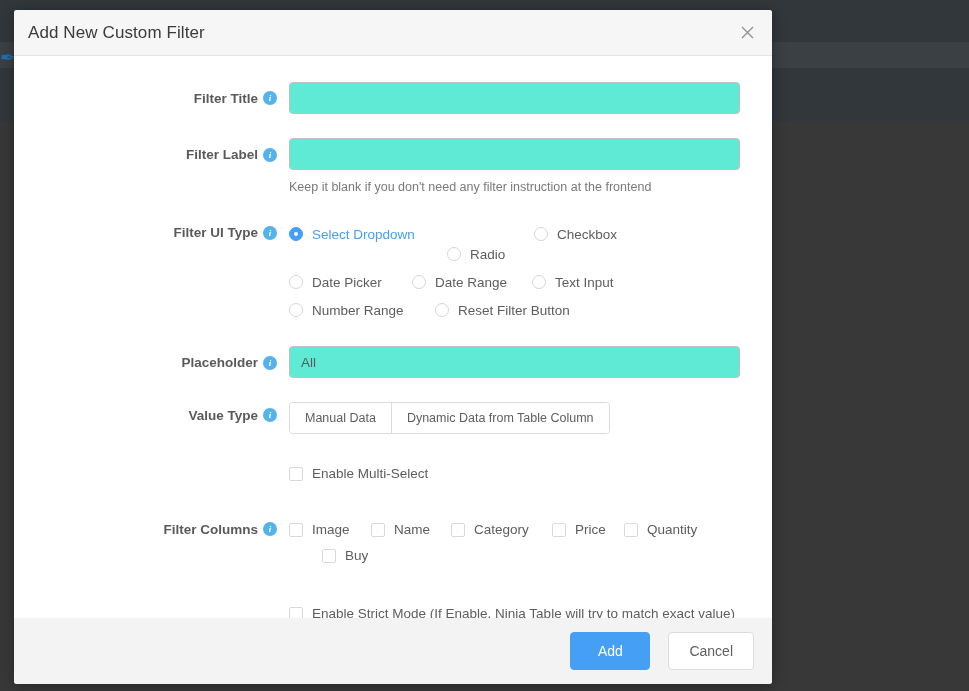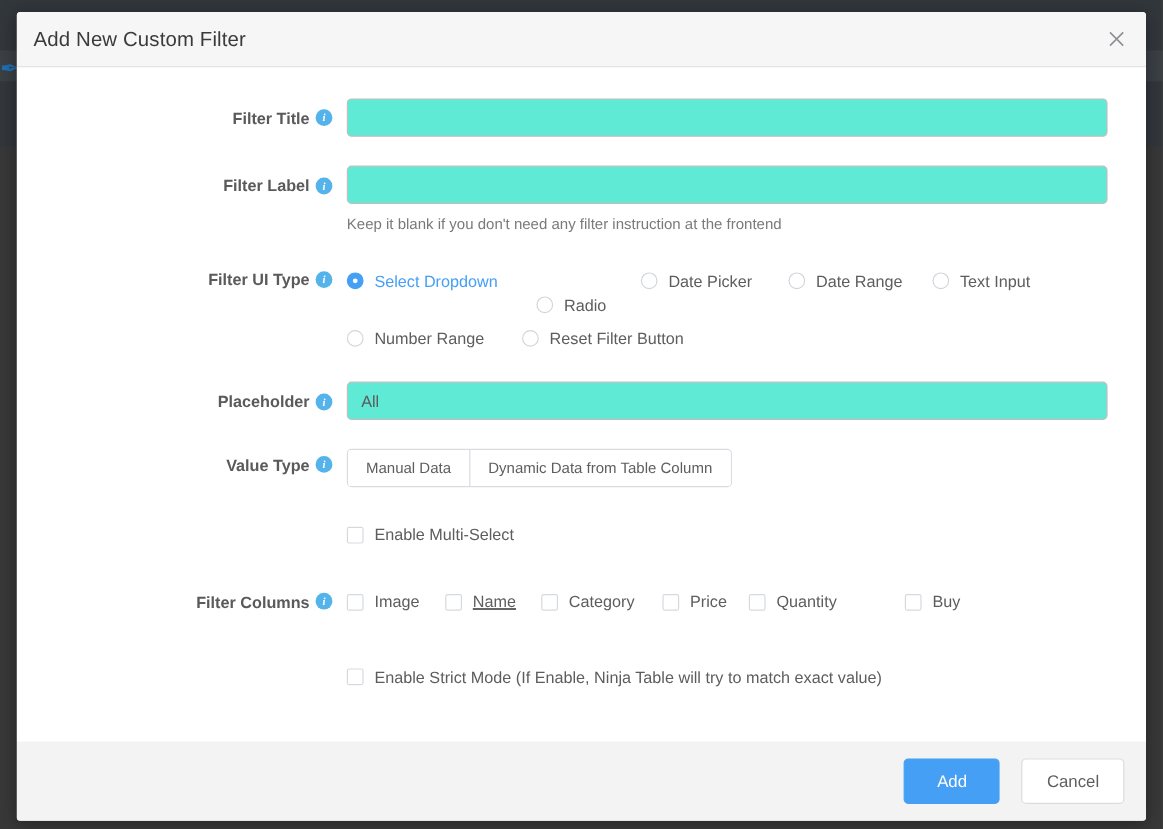--- a/index.html
+++ b/index.html
@@ -22,21 +22,21 @@
     width: 14px; height: 26px;
     color: #1f6fb5; font-size: 19px; line-height: 26px;
     font-family: "DejaVu Sans", sans-serif;
     overflow: hidden;
   }
 
   
   .modal {
     position: absolute;
     left: 14px; top: 10px;
-    width: 941px; height: 674px;
+    width: 758px; height: 674px;
     background: #ffffff;
     border-radius: 3px;
     box-shadow: 0 2px 14px rgba(0,0,0,0.35);
     display: flex; flex-direction: column;
     overflow: hidden;
   }
 
   .modal-header {
     height: 46px;
     flex: 0 0 46px;
@@ -227,21 +227,21 @@
     width: 14px; height: 14px;
     border: 1px solid #d6dade;
     border-radius: 2px;
     background: #fff;
     flex: 0 0 14px;
     margin-right: 9px;
   }
   .check-label { font-size: 13.5px; color: #5d5d5d; }
 
   .cw-image { width: 82px; }
-  .cw-name  { width: 80px; text-decoration: underline; }
+  .cw-name  { width: 80px; }
   .cw-cat   { width: 101px; }
   .cw-price { width: 72px; }
   .cw-qty   { width: 97px; }
   .cw-buy   { width: 70px; padding-left: 33px; }
 
   
   .modal-footer {
     flex: 0 0 66px;
     height: 66px;
     background: #f3f3f3;
@@ -319,20 +319,24 @@
       <div class="form-control">
         <div class="radio-grid">
           <div class="radio-item checked rw-sel">
             <span class="radio-circle"></span>
             <span class="radio-label">Select Dropdown</span>
           </div>
           <div class="radio-item rw-rad">
             <span class="radio-circle"></span>
             <span class="radio-label">Radio</span>
           </div>
+          <div class="radio-item rw-chk">
+            <span class="radio-circle"></span>
+            <span class="radio-label">Checkbox</span>
+          </div>
           <div class="radio-item rw-dpk">
             <span class="radio-circle"></span>
             <span class="radio-label">Date Picker</span>
           </div>
           <div class="radio-item rw-drg">
             <span class="radio-circle"></span>
             <span class="radio-label">Date Range</span>
           </div>
           <div class="radio-item rw-txt">
             <span class="radio-circle"></span>

